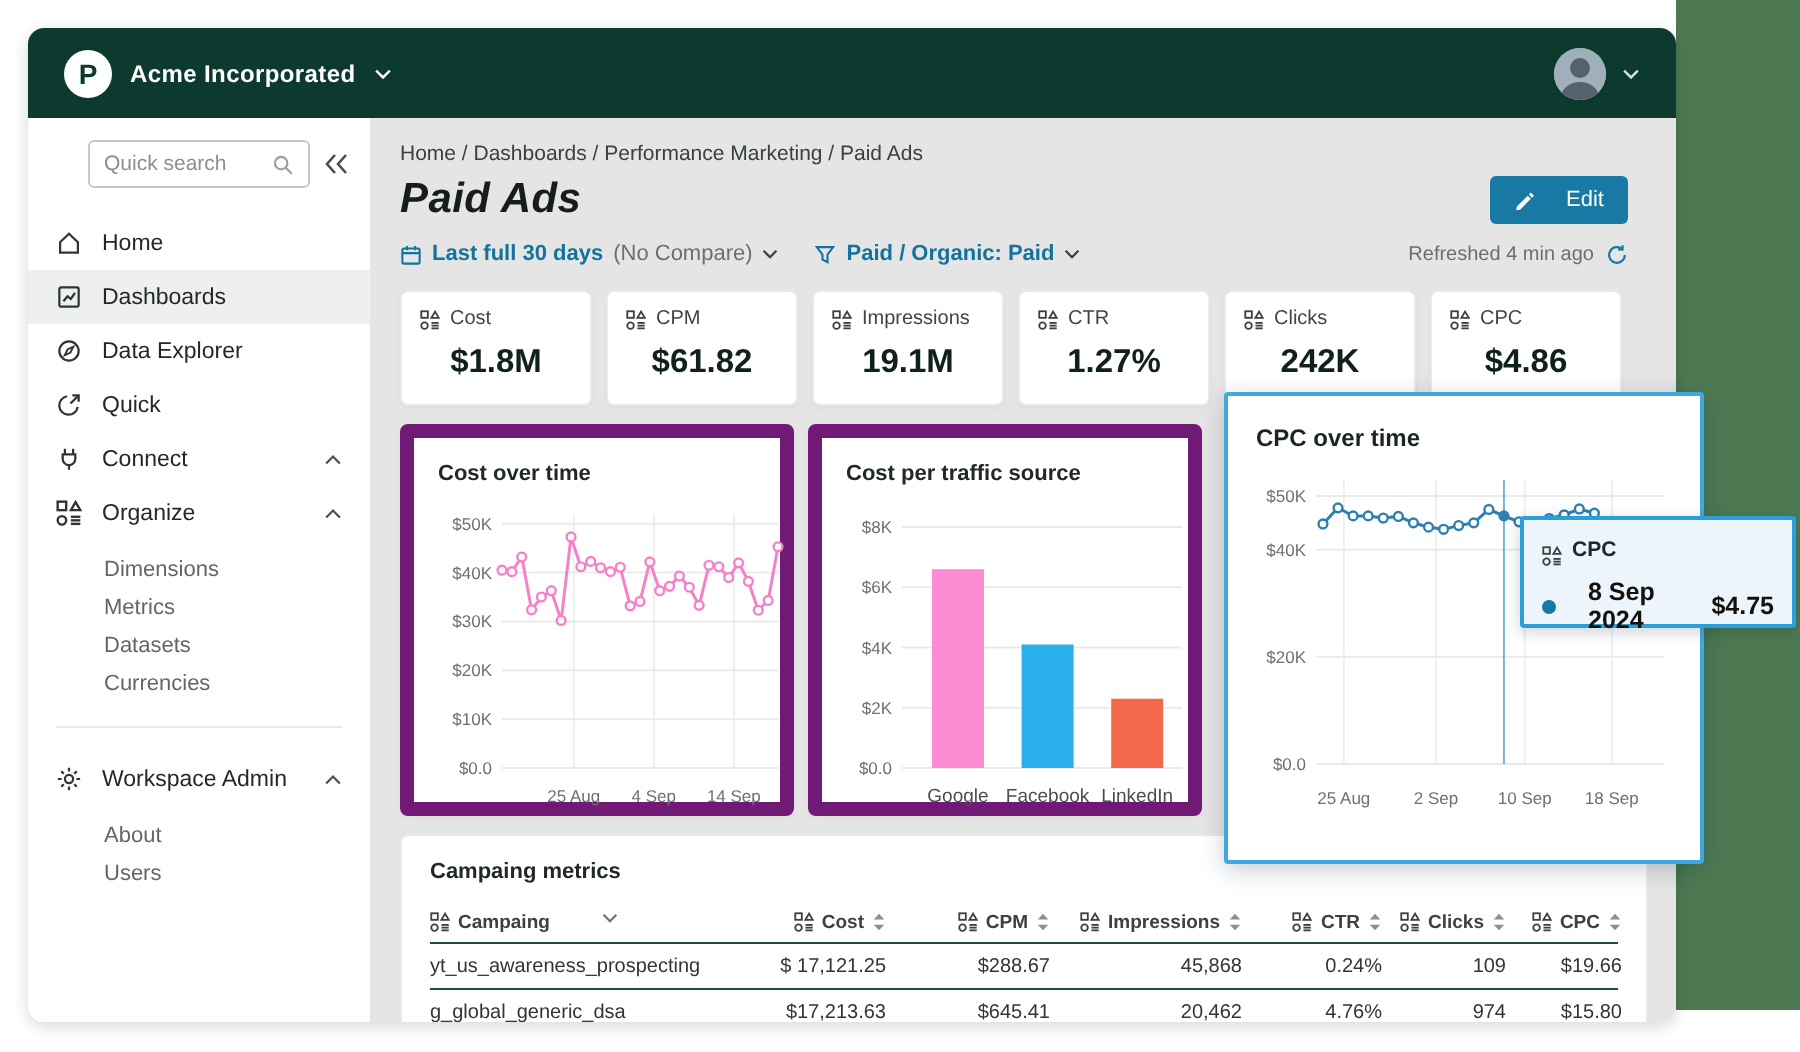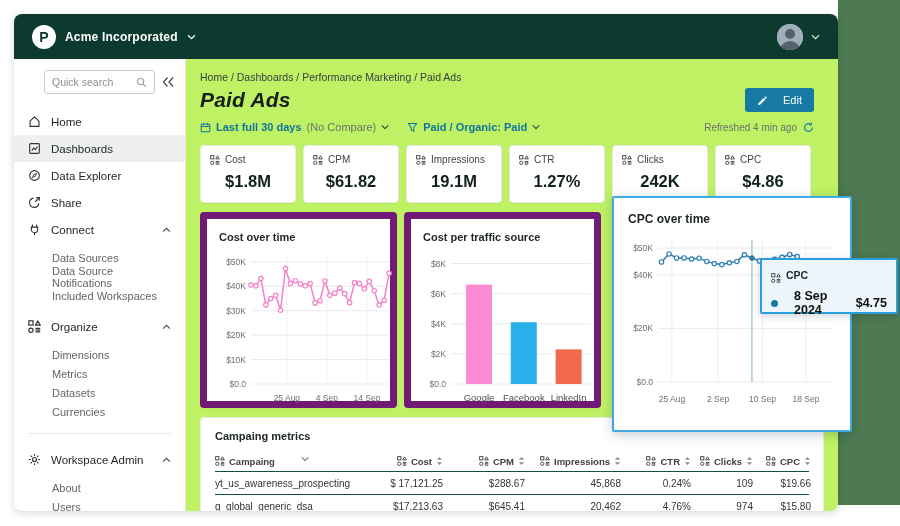--- a/index.html
+++ b/index.html
@@ -38,21 +38,21 @@
   .nav-item { height:27px; display:flex; align-items:center; gap:10px; padding:0 14px;
               font-size:11.5px; color:#24282a; cursor:pointer; }
   .nav-item.active { background:#eef0ef; }
   .nav-item .chev-up { margin-left:auto; }
   .sub-item { height:19px; display:flex; align-items:center; padding:0 14px 0 38px;
               font-size:11px; color:#60666a; cursor:pointer; }
   .sub-group { margin:5px 0 8px 0; }
   .side-divider { height:1px; background:#e7eae9; margin:12px 14px; }
 
   
-  .main { flex:1; background:#bef264; padding:12px 14px 0 14px; position:relative; overflow:hidden; }
+  .main { flex:1; background:#e5e5e5; padding:12px 14px 0 14px; position:relative; overflow:hidden; }
   .breadcrumb { font-size:10.5px; color:#394042; cursor:pointer; }
   .title-row { display:flex; align-items:center; margin-top:4px; height:26px; }
   .page-title { font-size:21px; font-weight:bold; color:#161d1b; letter-spacing:.2px;font-style:italic; }
   .edit-btn { margin-left:auto; margin-right:10px; height:22px; padding:12px 12px; background:#1779a4; border:none;
               border-radius:3px; color:#fff; font-size:11px; font-family:inherit; display:flex;
               align-items:center; gap:16px; cursor:pointer; }
   .filter-row { display:flex; align-items:center; gap:18px; margin-top:6px; height:16px; }
   .filter-item { display:flex; align-items:center; gap:5px; font-size:11px; font-weight:700;
                  color:#13739c; cursor:pointer; }
   .filter-suffix { color:#6a706e; font-weight:400; }
@@ -172,44 +172,33 @@
                 <path d="M9.3 4.7 L7.8 7.8 L4.7 9.3 L6.2 6.2 Z" fill="none" stroke="#2f3434" stroke-width="1"></path>
               </svg>
             <span>Data Explorer</span>
           </div>
           <div class="nav-item">
             <svg class="ic" width="13" height="13" viewBox="0 0 14 14">
                 <path d="M6 2.3 A5 5 0 1 0 11.7 8" fill="none" stroke="#2f3434" stroke-width="1.2"></path>
                 <polyline points="8.8,1.8 12.2,1.8 12.2,5.2" fill="none" stroke="#2f3434" stroke-width="1.2"></polyline>
                 <line x1="12.2" y1="1.8" x2="7.8" y2="6.2" stroke="#2f3434" stroke-width="1.2"></line>
               </svg>
-            <span>Share</span>
+            <span>Quick</span>
           </div>
           <div class="nav-item">
             <svg class="ic" width="13" height="13" viewBox="0 0 14 14">
                 <line x1="4.8" y1="1.5" x2="4.8" y2="4.5" stroke="#2f3434" stroke-width="1.2"></line>
                 <line x1="9.2" y1="1.5" x2="9.2" y2="4.5" stroke="#2f3434" stroke-width="1.2"></line>
                 <path d="M3.6 4.5 h6.8 v2.4 a3.4 3.4 0 0 1 -6.8 0 Z" fill="none" stroke="#2f3434" stroke-width="1.2"></path>
                 <line x1="7" y1="10.5" x2="7" y2="12.8" stroke="#2f3434" stroke-width="1.2"></line>
               </svg>
             <span>Connect</span>
             <svg class="ic chev-up" width="9" height="6" viewBox="0 0 10 7">
                 <polyline points="1,5.5 5,1.5 9,5.5" fill="none" stroke="#4a504e" stroke-width="1.3"></polyline>
               </svg>
-          </div>
-          <div class="sub-group">
-            <div class="sub-item">
-                <span>Data Sources</span>
-              </div>
-            <div class="sub-item">
-                <span>Data Source Notifications</span>
-              </div>
-            <div class="sub-item">
-                <span>Included Workspaces</span>
-              </div>
           </div>
           <div class="nav-item">
             <svg class="ic" width="13" height="13" viewBox="0 0 11 11">
                 <rect x="0.7" y="0.7" width="3.6" height="3.6" fill="none" stroke="#2f3434" stroke-width="1"></rect>
                 <path d="M6.3 4.3 L8.3 0.9 L10.3 4.3 Z" fill="none" stroke="#2f3434" stroke-width="1"></path>
                 <circle cx="2.5" cy="8.6" r="1.8" fill="none" stroke="#2f3434" stroke-width="1"></circle>
                 <line x1="6.3" y1="7.1" x2="10.3" y2="7.1" stroke="#2f3434" stroke-width="1"></line>
                 <line x1="6.3" y1="8.6" x2="10.3" y2="8.6" stroke="#2f3434" stroke-width="1"></line>
                 <line x1="6.3" y1="10.1" x2="10.3" y2="10.1" stroke="#2f3434" stroke-width="1"></line>
               </svg>

